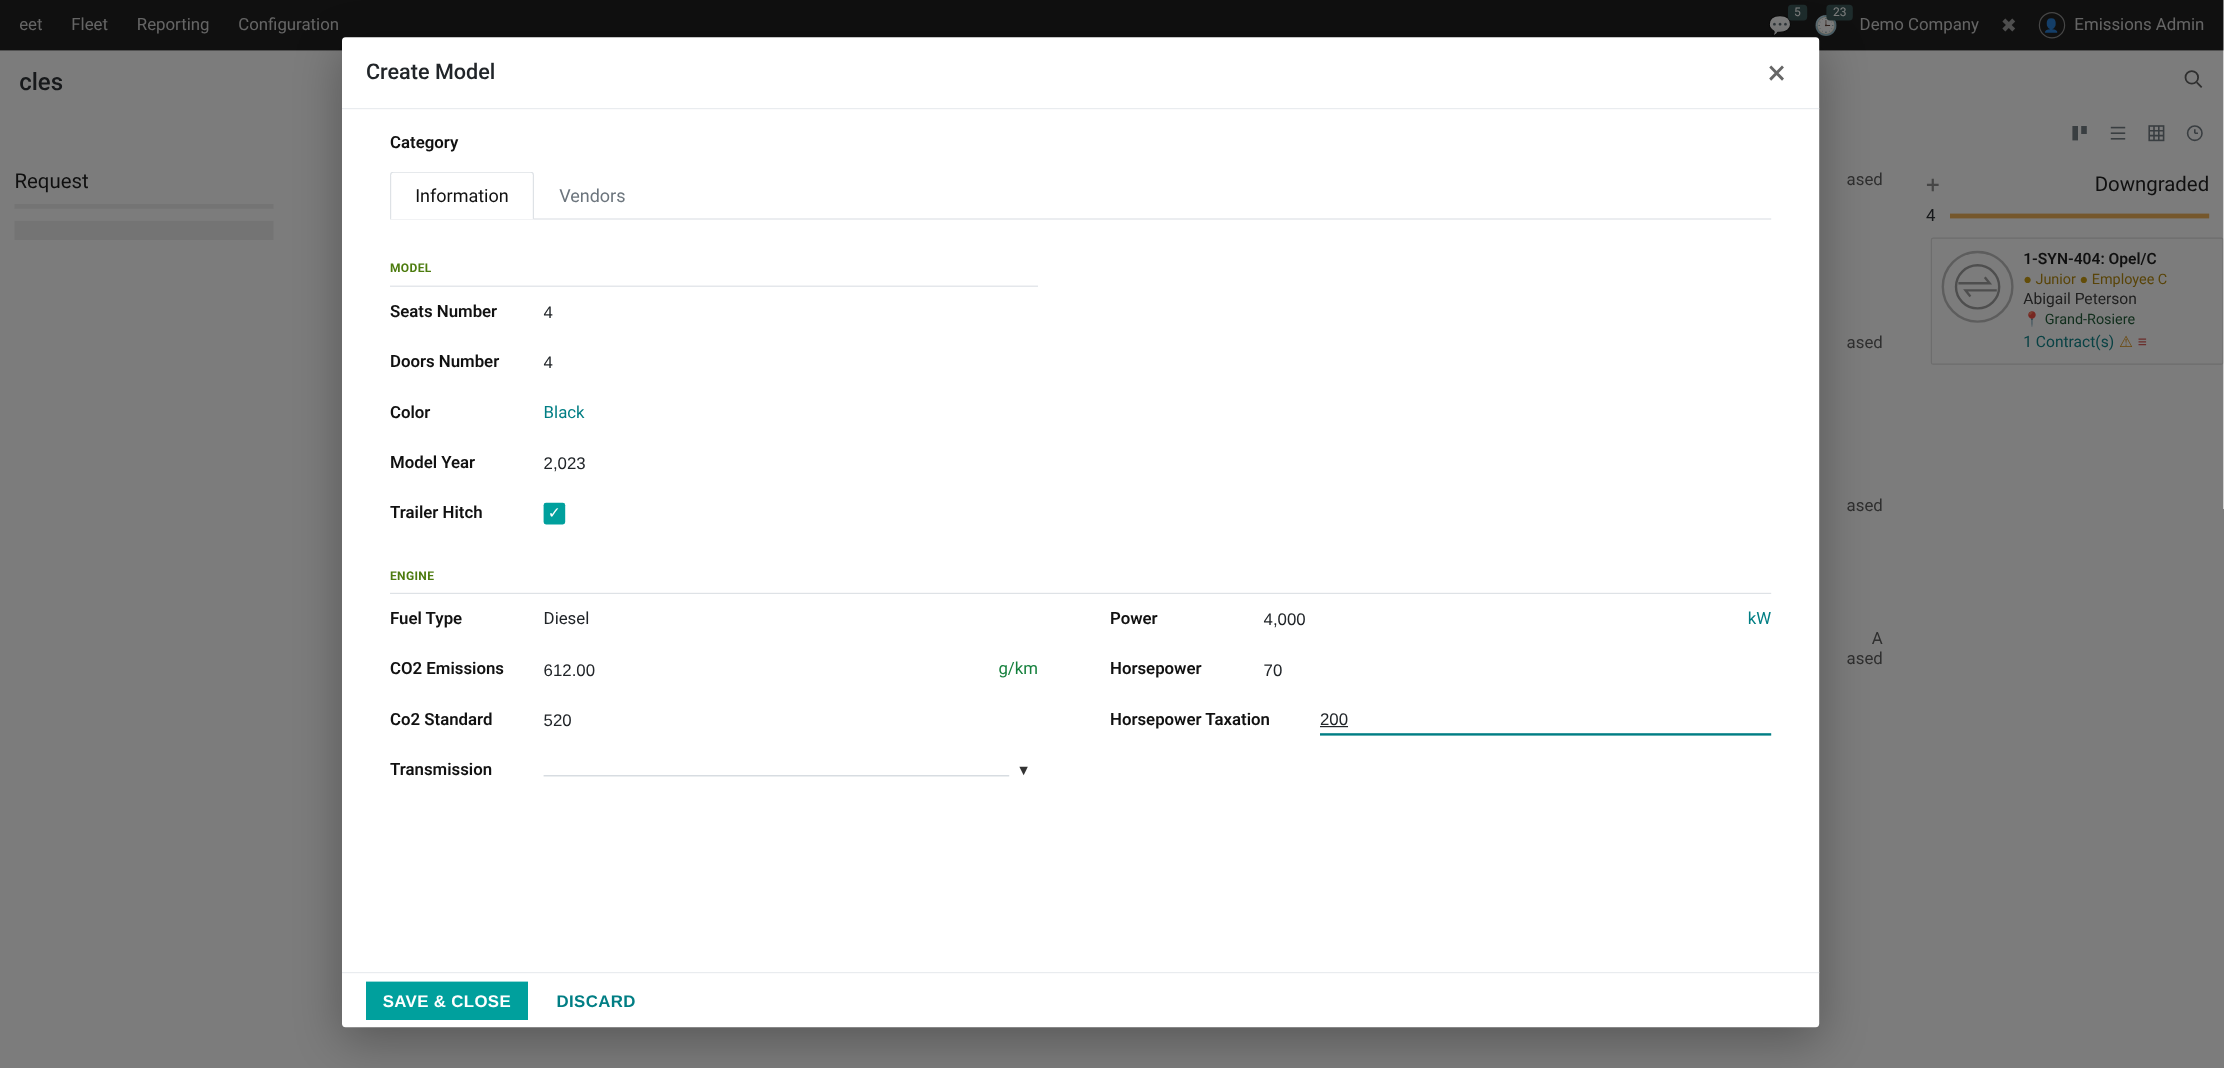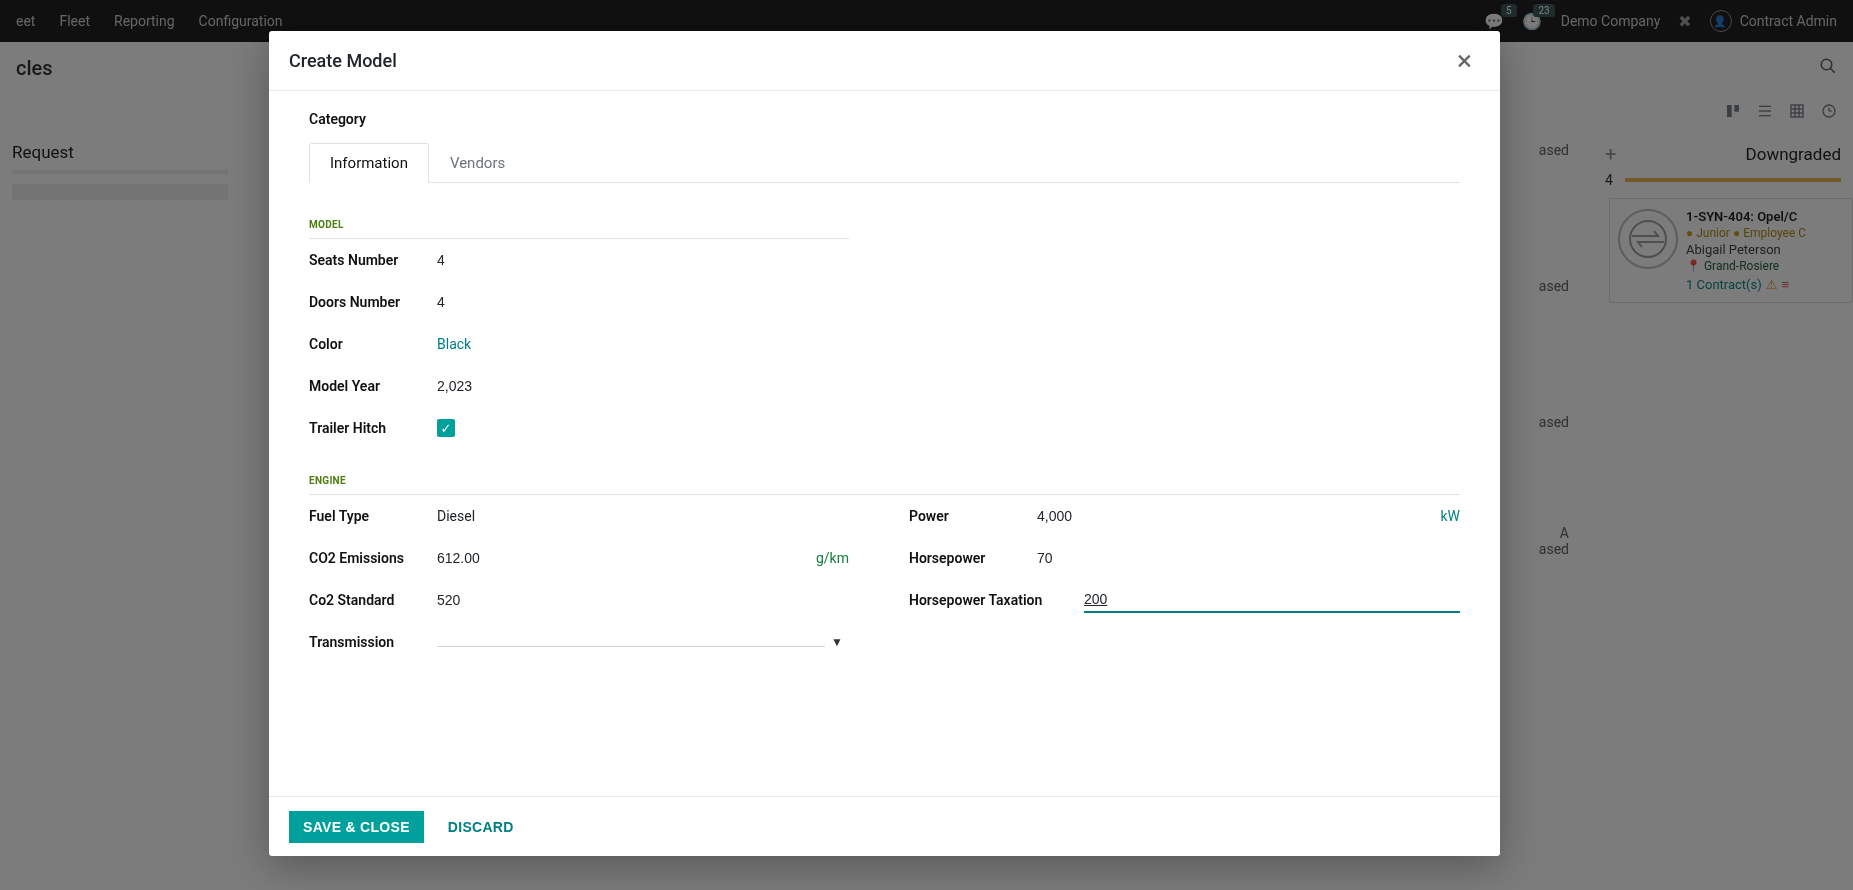--- a/index.html
+++ b/index.html
@@ -95,21 +95,21 @@
   .warn-ico { color:#d98a00; }
   .prio-ico { color:#d9534f; }
 
   .bg-scrim {
     position:absolute; inset:0; background:rgba(17,17,17,0.55);
   }
 
   
   .modal {
     position: absolute;
-    left: 269px; top: 31px;
+    left: 285px; top: 31px;
     width: 1231px; height: 825px;
     background: #fff;
     border-radius: 3px;
     box-shadow: 0 10px 40px rgba(0,0,0,0.3);
     display: flex; flex-direction: column;
   }
   .modal-header {
     height: 60px; display:flex; align-items:center;
     padding: 0 20px; border-bottom: 1px solid #e9ecef;
   }
@@ -171,21 +171,21 @@
   .funit { font-size:14px; color:#017e84; margin-left:auto; white-space:nowrap; padding-left:8px;}
   .funit.gray { color:#15803d; }
   .checkbox {
     width:18px; height:18px; background:#00a09d;
     display:inline-flex; align-items:center; justify-content:center;
     color:#fff; font-size:13px; border-radius:2px;
   }
   .select-arrow { color:#333; font-size:12px; padding:0 6px;}
 
   .modal-footer {
-    height: 60px; display:flex; align-items:center; gap:20px;
+    height: 46px; display:flex; align-items:center; gap:20px;
     padding: 0 20px; border-top:1px solid #e9ecef;
   }
   .btn-primary {
     background:#00a09d; color:#fff; border:none;
     padding: 8px 14px; font-size:14px; font-weight:600; cursor:pointer;
     letter-spacing:0.3px;
   }
   .btn-link {
     background:none; border:none; color:#017e84; font-size:14px; font-weight:600;
     cursor:pointer; padding:8px 4px; letter-spacing:0.3px;
@@ -206,21 +206,21 @@
       <span class="nav-item">Reporting</span>
       <span class="nav-item">Configuration</span>
     </div>
     <div class="bg-navbar-right">
       <span class="icon-badge">💬<span class="badge">5</span></span>
       <span class="icon-badge">🕒<span class="badge">23</span></span>
       <span class="company">Demo Company</span>
       <span style="color:#999;font-size:16px;">✖</span>
       <span class="user">
         <span class="avatar-circle">👤</span>
-        <span>Contract Admin</span>
+        <span>Emissions Admin</span>
       </span>
     </div>
   </div>
 
   <div class="bg-header">
     <span>cles</span>
     <span class="bg-search-icon">
       <svg viewBox="0 0 24 24" width="18" height="18" fill="none" stroke="currentColor" stroke-width="2">
           <circle cx="10" cy="10" r="7"></circle>
           <line x1="21" y1="21" x2="15.5" y2="15.5"></line>

